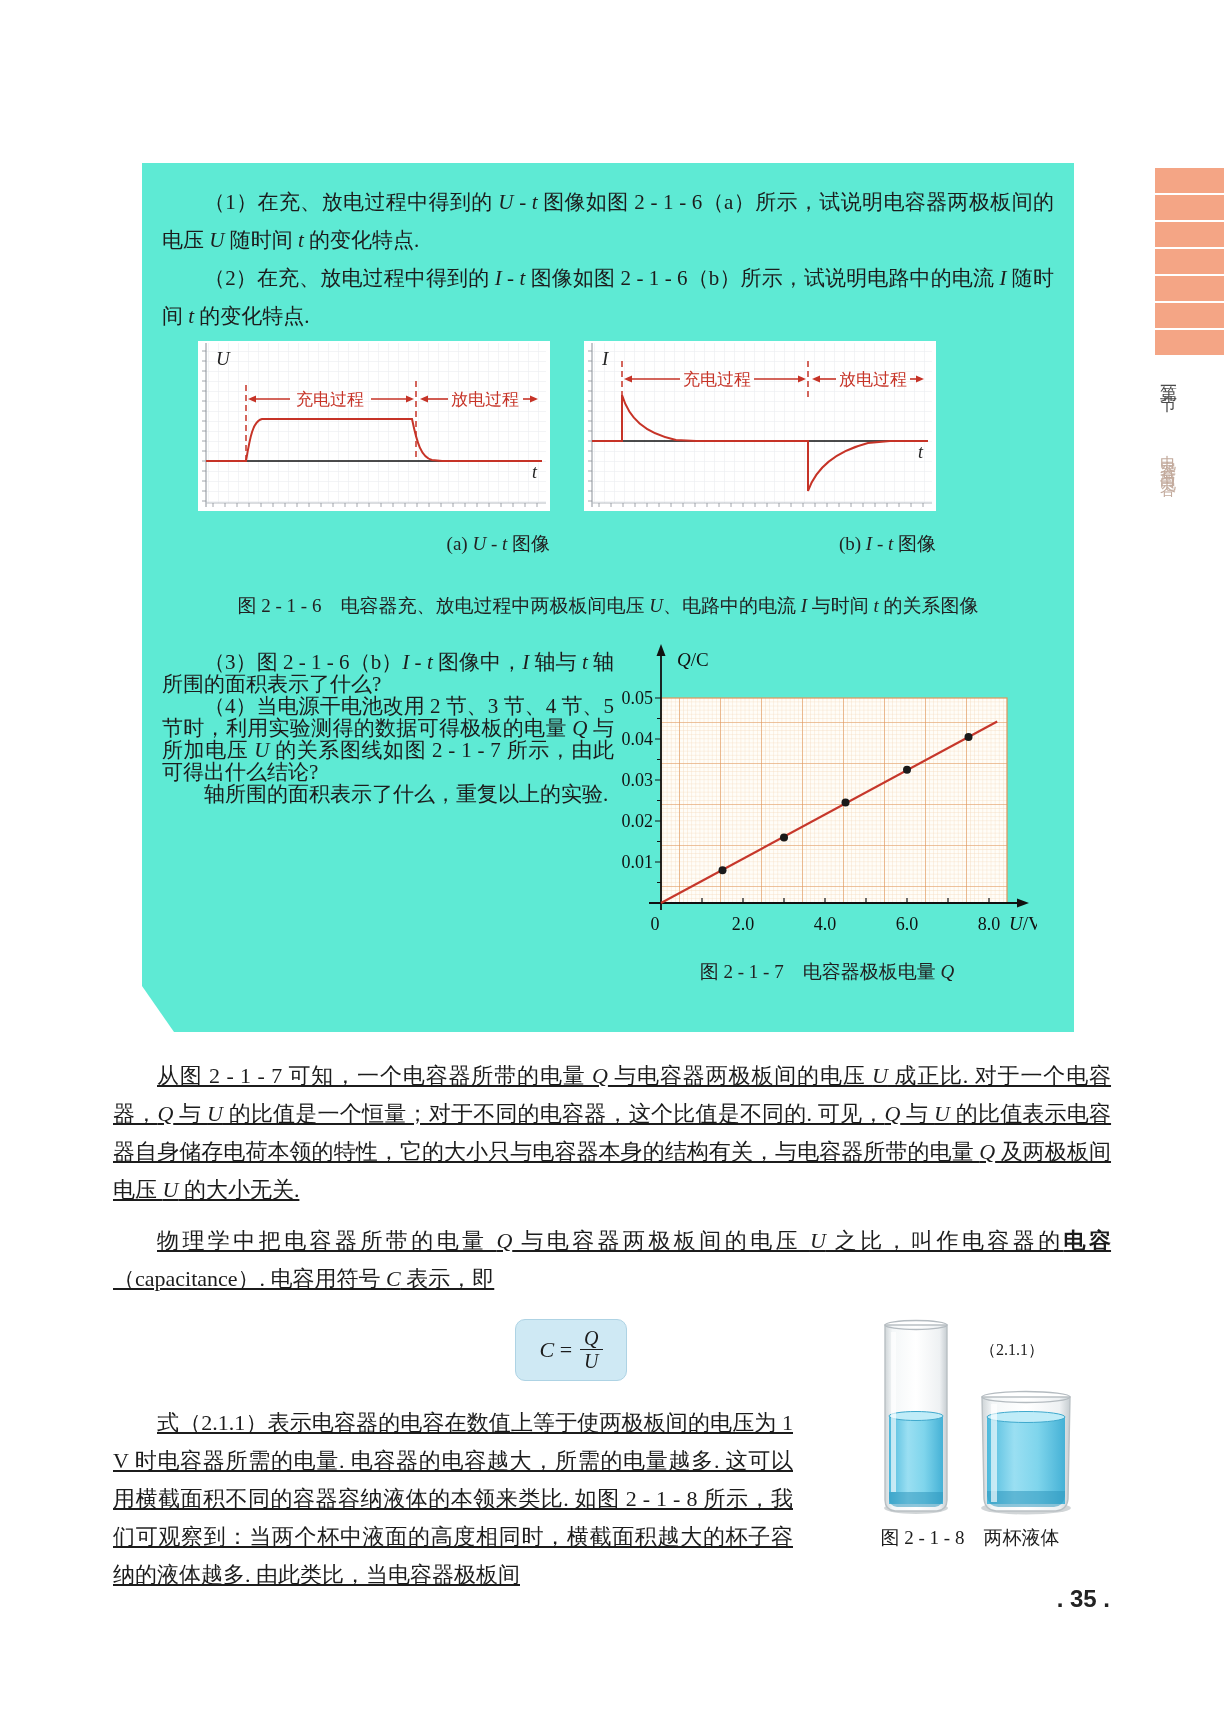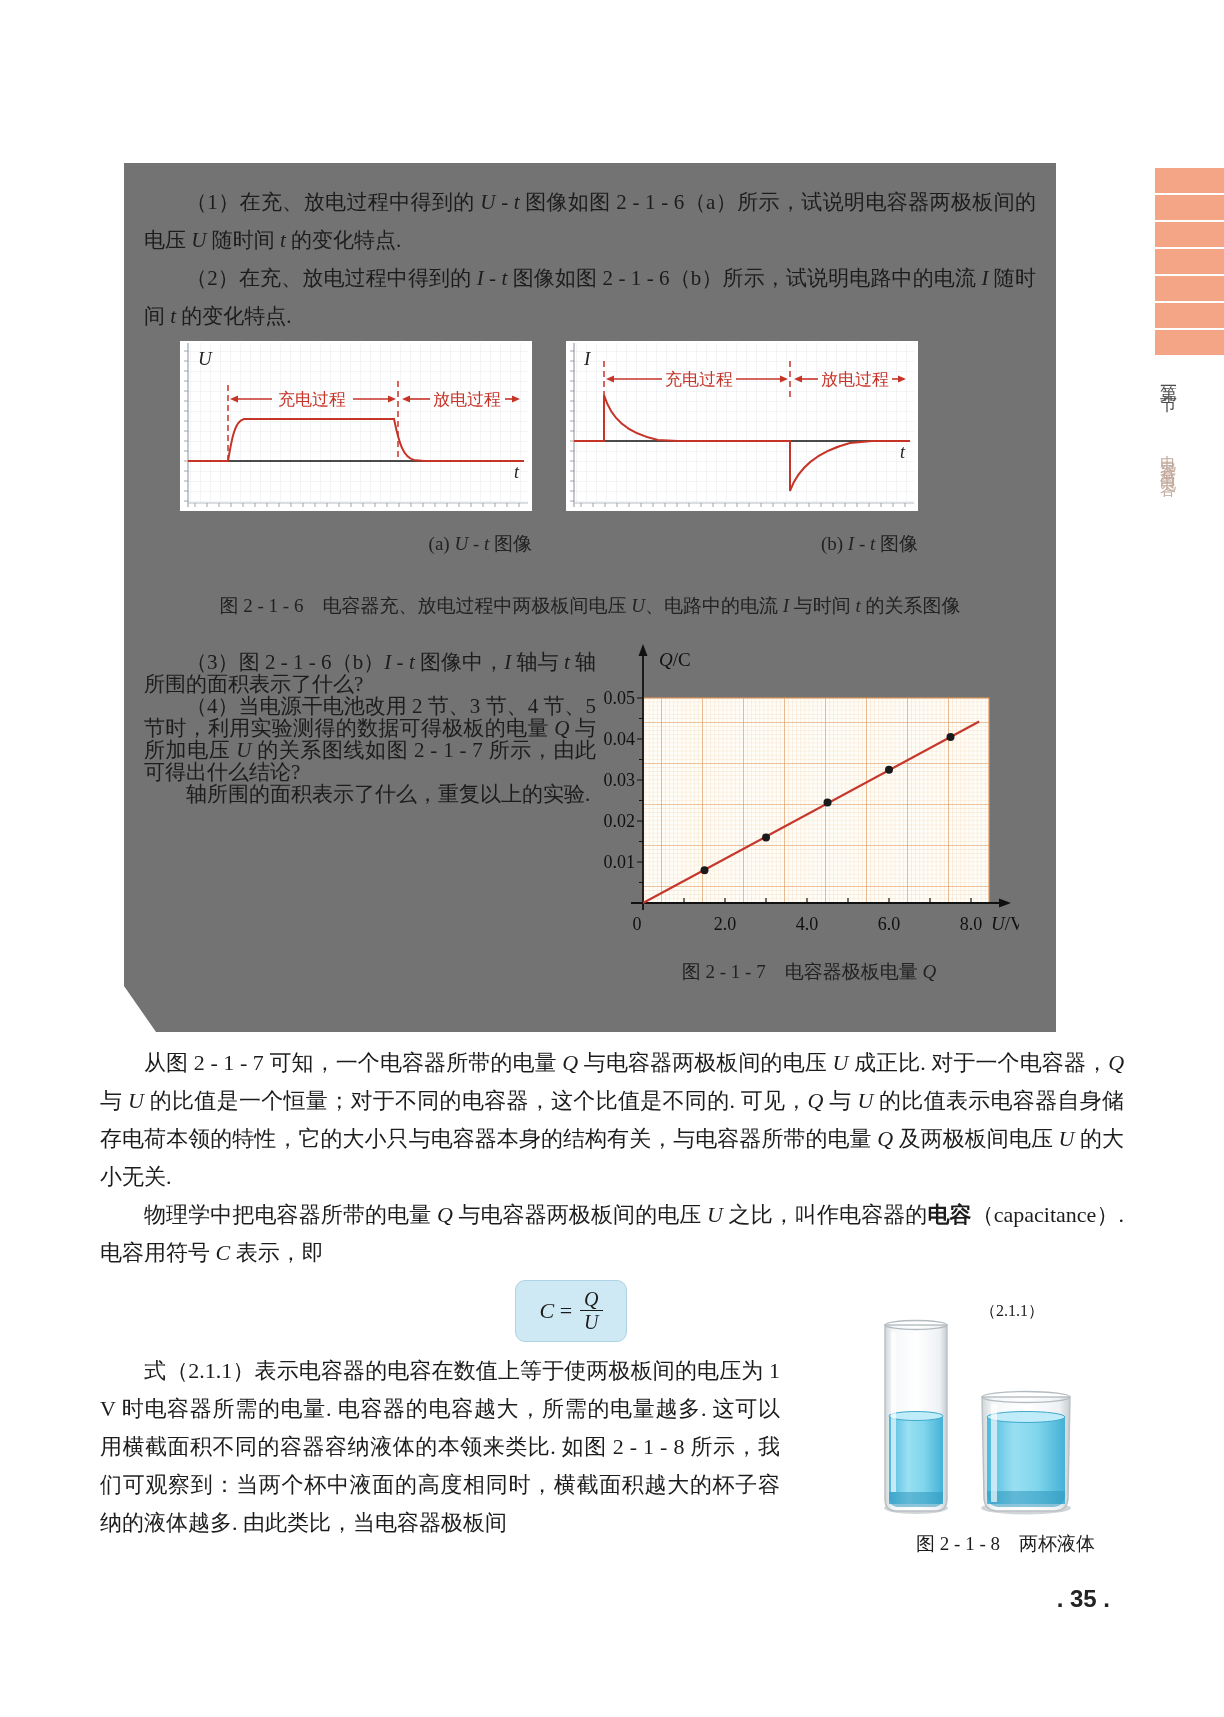--- a/index.html
+++ b/index.html
@@ -1,46 +1,46 @@
 <!DOCTYPE html>
 <html><head>
 <meta charset="utf-8">
 <style>
   html,body{margin:0;padding:0;background:#ffffff;}
   #page{position:relative;width:1224px;height:1717px;background:#ffffff;overflow:hidden;
         font-family:"Liberation Serif","DejaVu Serif",serif;color:#1c1c1c;}
   
-  #activity-box{position:absolute;left:124px;top:163px;width:932px;height:869px;background:#737373;
+  #activity-box{position:absolute;left:142px;top:163px;width:932px;height:869px;background:#5eead4;
     clip-path:polygon(0 0,100% 0,100% 100%,32px 100%,0 calc(100% - 46px));}
   .box-paras{position:absolute;left:20px;top:20px;width:892px;font-size:21px;line-height:38px;text-align:justify;}
   .box-paras p{margin:0;text-indent:2em;}
   .chart-fig{position:absolute;width:352px;}
   #chart-a-fig{left:56px;top:178px;}
   #chart-b-fig{left:442px;top:178px;}
   .chart-caption{margin-top:16px;text-align:right;font-size:19px;color:#222;}
   .fig6-caption{position:absolute;left:0;top:430px;width:100%;text-align:center;font-size:19px;color:#222;}
   .left-col{position:absolute;left:20px;top:488px;width:452px;font-size:21px;line-height:22px;text-align:justify;}
   .left-col p{margin:0;text-indent:2em;}
   #fig7-block{position:absolute;left:455px;top:477px;width:460px;}
   .fig7-caption{text-align:center;font-size:19px;line-height:27px;color:#222;}
   
   #main-text{position:absolute;left:100px;top:1044px;width:1024px;font-size:22px;line-height:38px;text-align:justify;}
-  #main-text p{margin:0;text-indent:2em;}
+  #main-text p{margin:13px;text-indent:2em;text-decoration:underline;}
   #main-text .narrow{width:680px;}
   .bold{font-weight:bold;}
   #formula-row{position:relative;height:80px;}
   #formula-box{position:absolute;left:415px;top:8px;width:110px;height:60px;background:#cfe9f4;
      border:1px solid #aed3e4;border-radius:10px;display:flex;align-items:center;justify-content:center;
      font-size:22px;font-style:italic;}
   #formula-box .frac{display:inline-flex;flex-direction:column;align-items:center;margin-left:8px;font-size:20px;line-height:1.05;}
   #formula-box .den{border-top:1.5px solid #1c1c1c;padding:1px 4px 0 4px;}
   #eq-number{position:absolute;left:880px;top:20px;font-size:16px;}
   
   #fig8{position:absolute;left:845px;top:1316px;width:250px;}
-  #fig8 .fig8-caption{margin-top:6px;text-align:right;font-size:19px;}
+  #fig8 .fig8-caption{text-align:center;font-size:19px;}
   
   #chapter-tab{position:absolute;left:1155px;top:168px;width:69px;height:189px;
      background:repeating-linear-gradient(to bottom,#f4a585 0 25px,#ffffff 25px 27px);}
   .v-label{position:absolute;writing-mode:vertical-rl;letter-spacing:5px;font-family:"Liberation Sans","DejaVu Sans",sans-serif;}
   #section-label{left:1157px;top:372px;font-size:17px;color:#4a4a4a;}
   #section-title{left:1157px;top:442px;font-size:16px;color:#c3ab9d;}
   
   #page-number{position:absolute;left:960px;top:1585px;width:150px;text-align:right;
      font-family:"Liberation Sans","DejaVu Sans",sans-serif;font-size:24px;font-weight:600;color:#222;}
   

